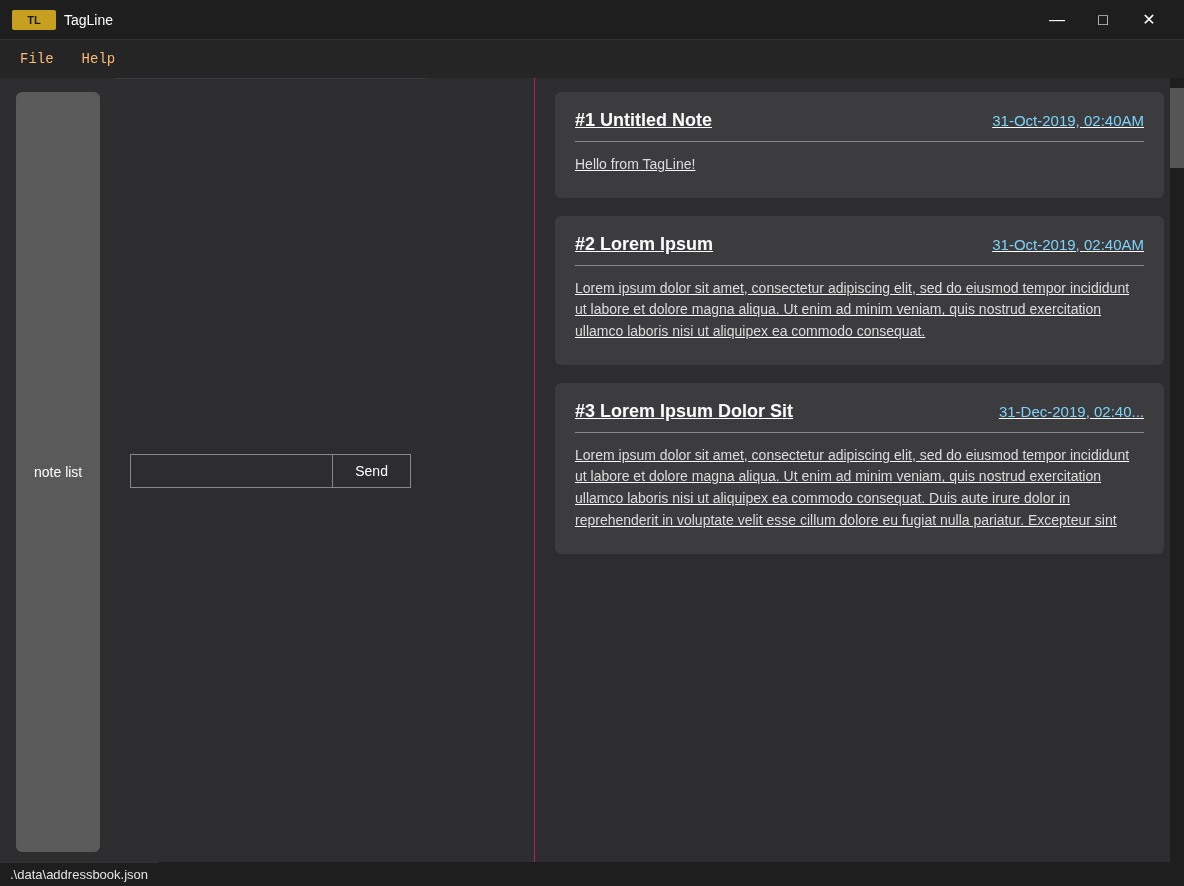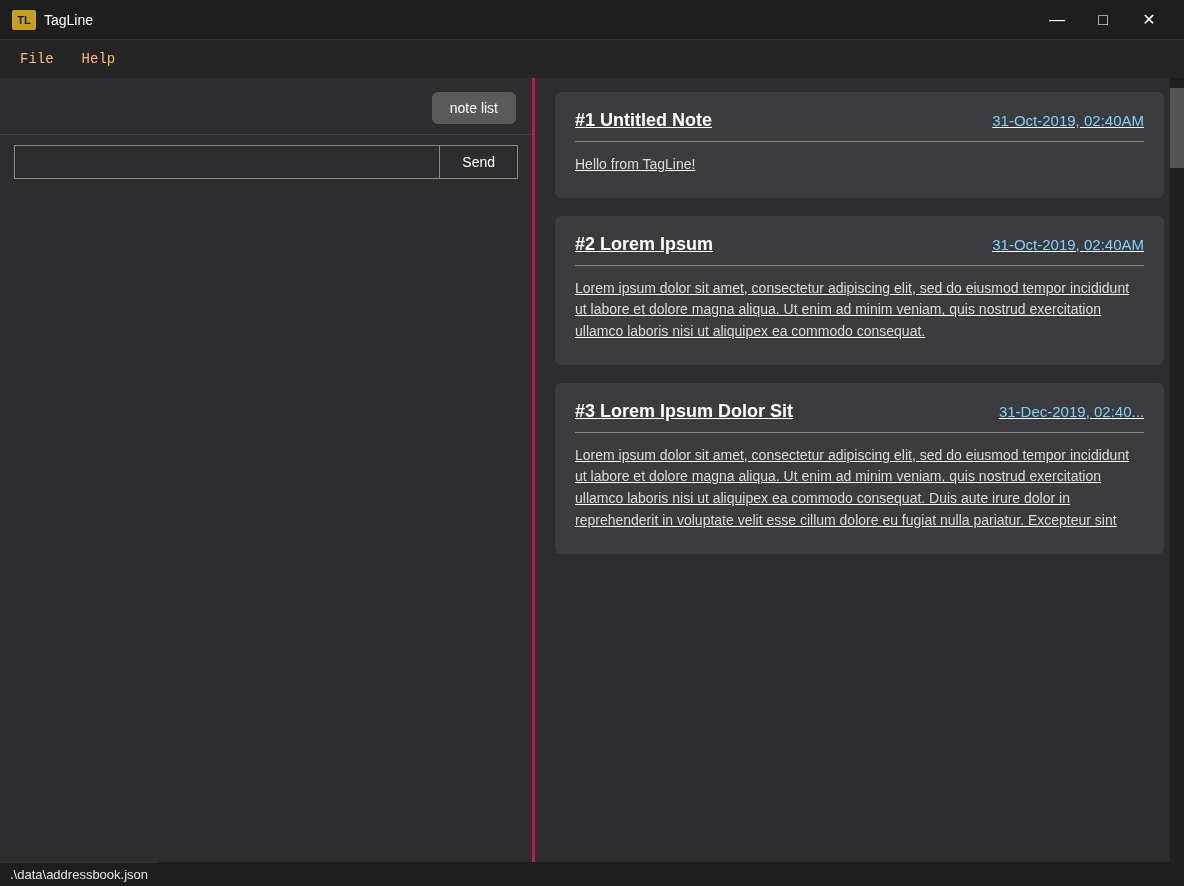--- a/index.html
+++ b/index.html
@@ -27,21 +27,21 @@
       flex-shrink: 0;
     }
 
     .title-bar-left {
       display: flex;
       align-items: center;
       gap: 8px;
     }
 
     .app-icon {
-      width: 24px;
+      width: 44px;
       height: 20px;
       background: #c8a020;
       border-radius: 2px;
       display: flex;
       align-items: center;
       justify-content: center;
       font-size: 12px;
     }
 
     .title-bar-title {
@@ -92,24 +92,24 @@
       display: flex;
       flex: 1;
       overflow: hidden;
     }
 
     
     .left-panel {
       width: 535px;
       background: #2d2d30;
       display: flex;
-      flex-direction: column;
+      flex-direction: row;
       position: relative;
       flex-shrink: 0;
-      border-right: 3px solid #be185d;
+      border-right: 1px solid #be185d;
     }
 
     .note-list-btn-area {
       display: flex;
       justify-content: flex-end;
       padding: 14px 16px 10px 16px;
     }
 
     .note-list-btn {
       background: #5a5a5a;

